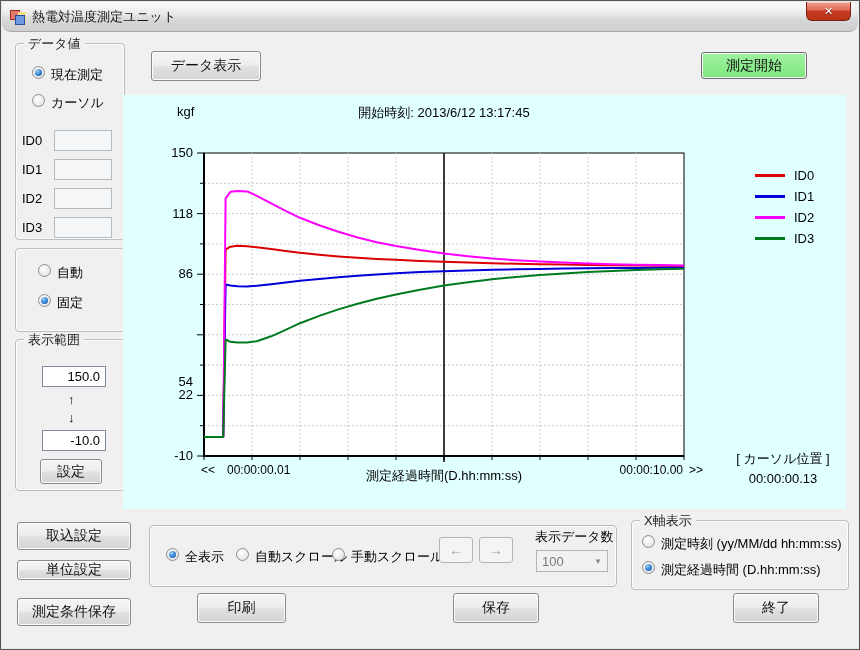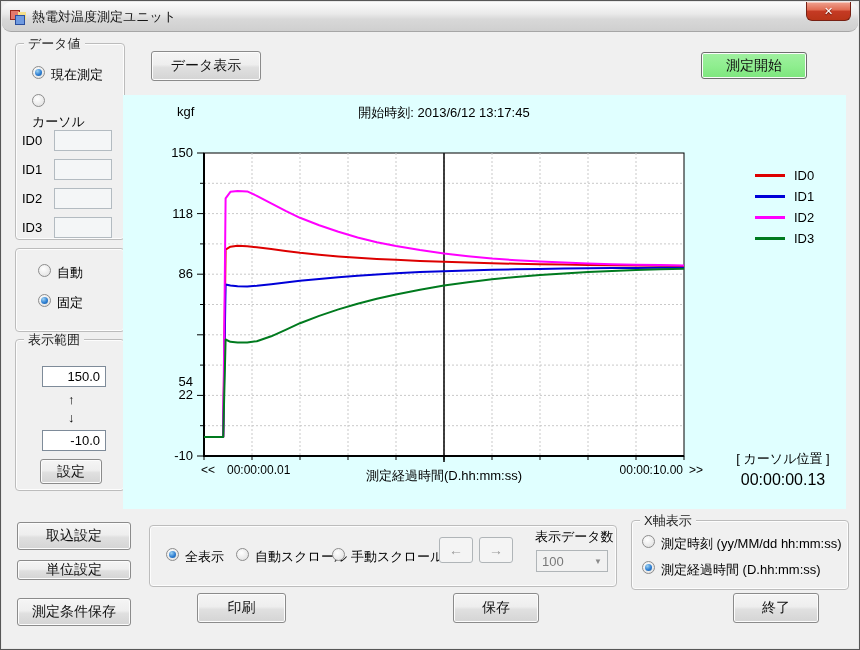--- a/index.html
+++ b/index.html
@@ -63,21 +63,21 @@
   
   #chart-panel { position:absolute; left:122px; top:94px; width:723px; height:414px; background:#e0ffff; }
   #chart-svg { position:absolute; left:0; top:0; width:723px; height:414px; }
   .y-axis-label { position:absolute; width:42px; left:28px; text-align:right; font-size:13px; color:#000; }
   .legend { position:absolute; left:632px; top:70px; }
   .legend-entry { display:flex; align-items:center; height:21px; }
   .legend-swatch { width:30px; height:3px; margin-right:9px; }
   .legend-name { font-size:13px; }
   .cursor-block { position:absolute; left:598px; top:355px; width:124px; text-align:center; }
   .cursor-caption { font-size:13px; }
-  .cursor-value { font-size:16px; margin-top:3px; }
+  .cursor-value { font-size:13px; margin-top:3px; }
   .xaxis-label { font-size:12px; }
 </style>
 </head>
 <body>
 
 <div id="window">
 
   <div id="titlebar">
     <span class="app-icon"></span>
     <span id="window-title">熱電対温度測定ユニット</span>
@@ -88,21 +88,21 @@
 
   <div class="btn" style="left:150px;top:50px;width:110px;height:30px;">データ表示</div>
   <div class="btn green" style="left:700px;top:51px;width:106px;height:27px;">測定開始</div>
 
   <div class="groupbox" style="left:14px;top:42px;width:110px;height:197px;">
     <div class="groupbox-title">データ値</div>
     <div class="radio-row" style="left:16px;top:22px;">
       <span class="radio" data-checked="true"></span>
       <span class="radio-label">現在測定</span>
     </div>
-    <div class="radio-row" style="left:16px;top:50px;flex-direction:column;">
+    <div class="radio-row" style="left:16px;top:50px;">
       <span class="radio" data-checked="false"></span>
       <span class="radio-label">カーソル</span>
     </div>
     <div class="static-label" style="left:6px;top:89px;">ID0</div>
     <div class="textbox idbox" style="left:38px;top:86px;width:58px;height:21px;"></div>
     <div class="static-label" style="left:6px;top:118px;">ID1</div>
     <div class="textbox idbox" style="left:38px;top:115px;width:58px;height:21px;"></div>
     <div class="static-label" style="left:6px;top:147px;">ID2</div>
     <div class="textbox idbox" style="left:38px;top:144px;width:58px;height:21px;"></div>
     <div class="static-label" style="left:6px;top:176px;">ID3</div>

